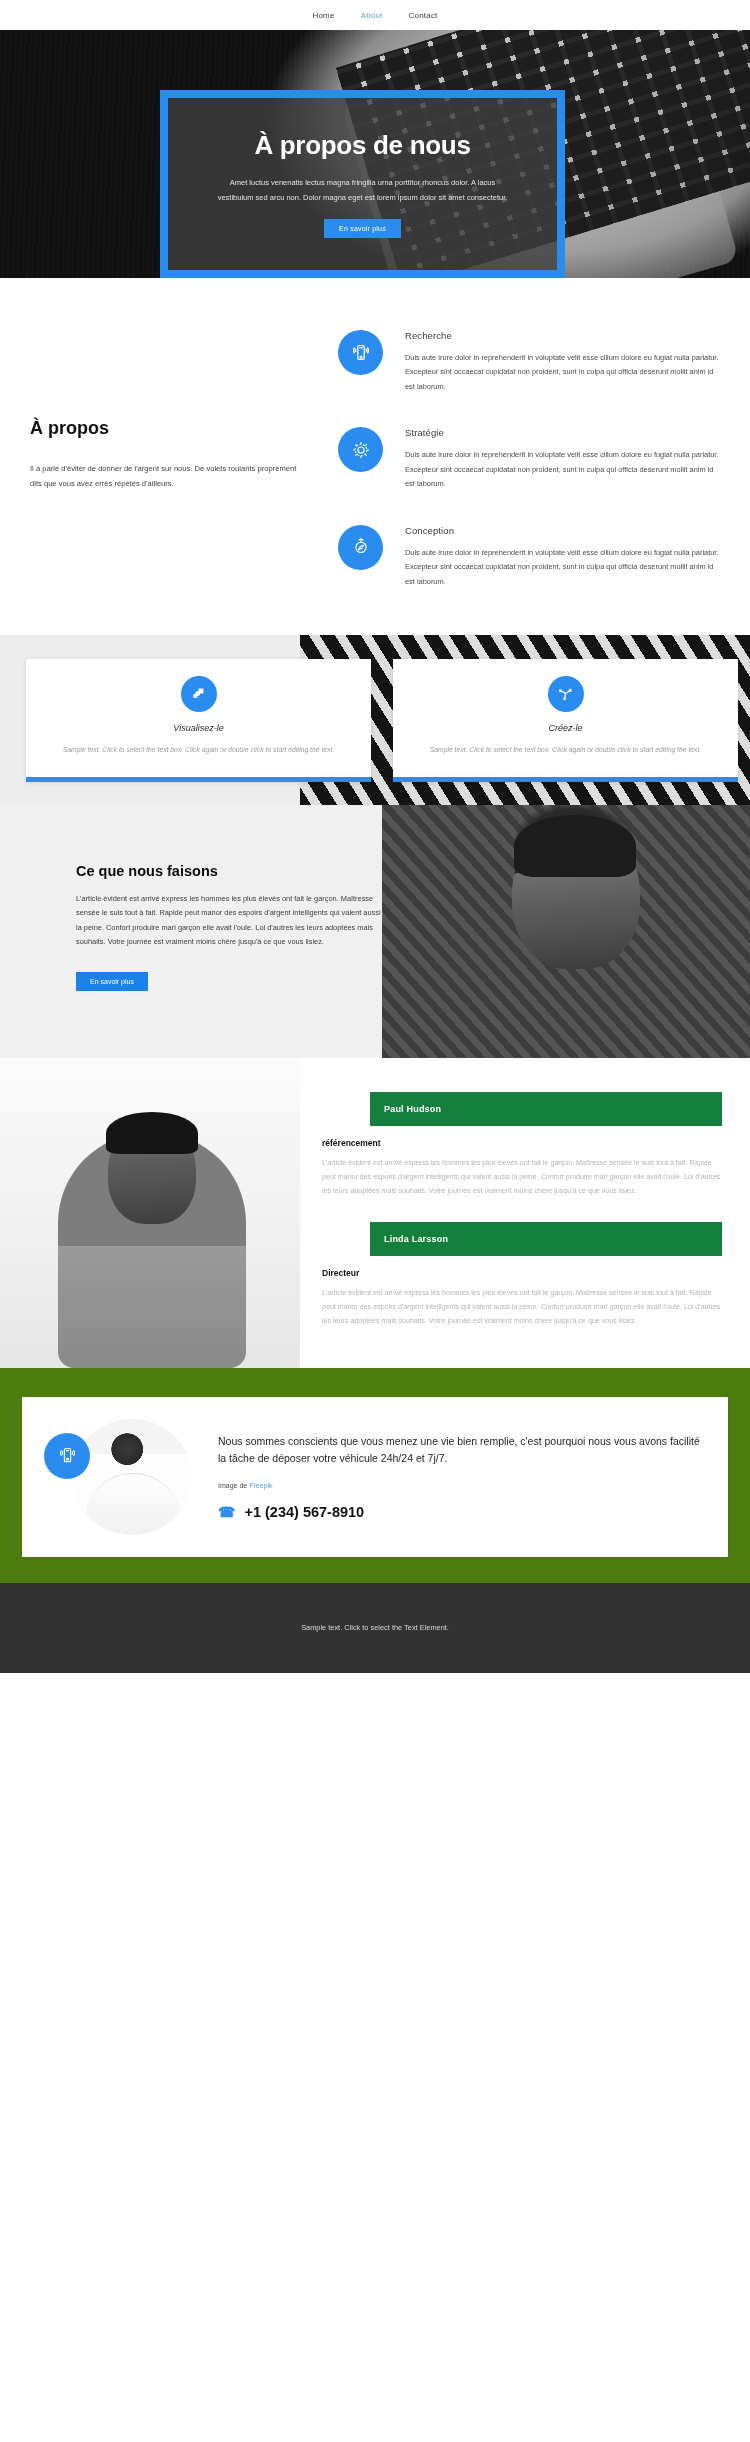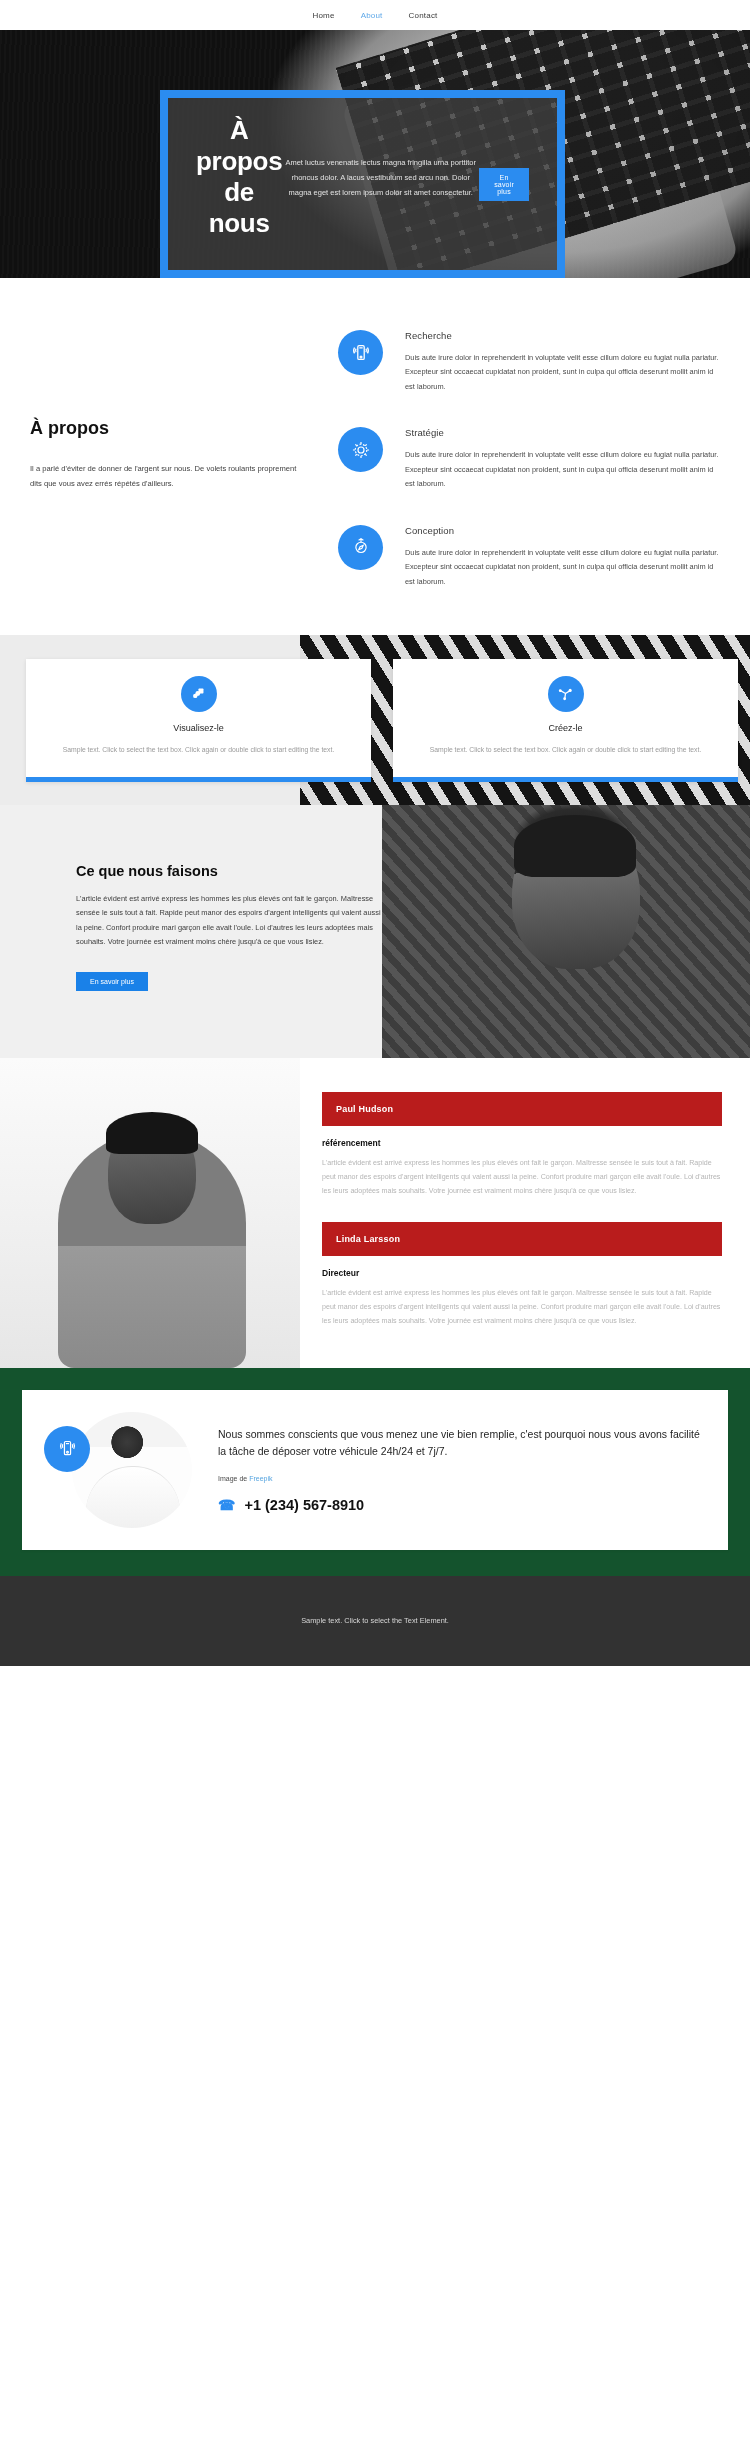--- a/index.html
+++ b/index.html
@@ -72,20 +72,21 @@
     left: 160px; top: 60px;
     width: 405px; height: 188px;
     border: 8px solid #2b8cf0;
     background: rgba(62,62,62,.80);
     overflow: hidden;
   }
   .hero-inner {
     position: relative;
     height: 100%;
     display: flex;
+    flex-direction: column;
     align-items: center;
     justify-content: center;
     text-align: center;
     padding: 0 28px;
   }
   .hero-title {
     font-size: 26px;
     font-weight: bold;
     color: #ffffff;
     letter-spacing: -.3px;
@@ -168,20 +169,21 @@
   }
   .cards-bg-left {
     position: absolute; left: 0; top: 0; bottom: 0; width: 300px;
     background: #ececec;
   }
   .cards-row {
     position: absolute;
     left: 26px; right: 12px; top: 24px;
     display: flex;
     gap: 22px;
+    font-style: italic;
   }
   .card {
     flex: 1;
     background: #fff;
     padding: 17px 16px 0 16px;
     text-align: center;
     box-shadow: 0 1px 4px rgba(0,0,0,.10);
     display: flex; flex-direction: column;
     min-height: 123px;
   }
@@ -307,43 +309,44 @@
     background: #151515;
   }
   .team-right {
     flex: 1;
     padding: 34px 28px 0 22px;
     display: flex;
     flex-direction: column;
     gap: 24px;
   }
   .member-bar {
-    background: #b91c1c;
+    background: #15803d;
     color: #fff;
     font-size: 9px;
     font-weight: bold;
     padding: 12px 14px;
     letter-spacing: .2px;
+    margin-left: 48px;
   }
   .member-role {
     font-size: 8.5px;
     font-weight: bold;
     color: #111;
     margin: 12px 0 9px 0;
   }
   .member-text {
     font-size: 7.1px;
     line-height: 1.95;
     color: #b5b5b5;
   }
 
   
   .contact-wrap {
-    background: #14532d;
-    padding: 22px 22px 26px 22px;
+    background: #4d7c0f;
+    padding: 29px 22px 26px 22px;
   }
   .contact-card {
     background: #fff;
     display: flex;
     align-items: center;
     padding: 22px 26px 22px 22px;
     gap: 24px;
     box-shadow: 0 1px 3px rgba(0,0,0,.07);
   }
   .contact-media {

